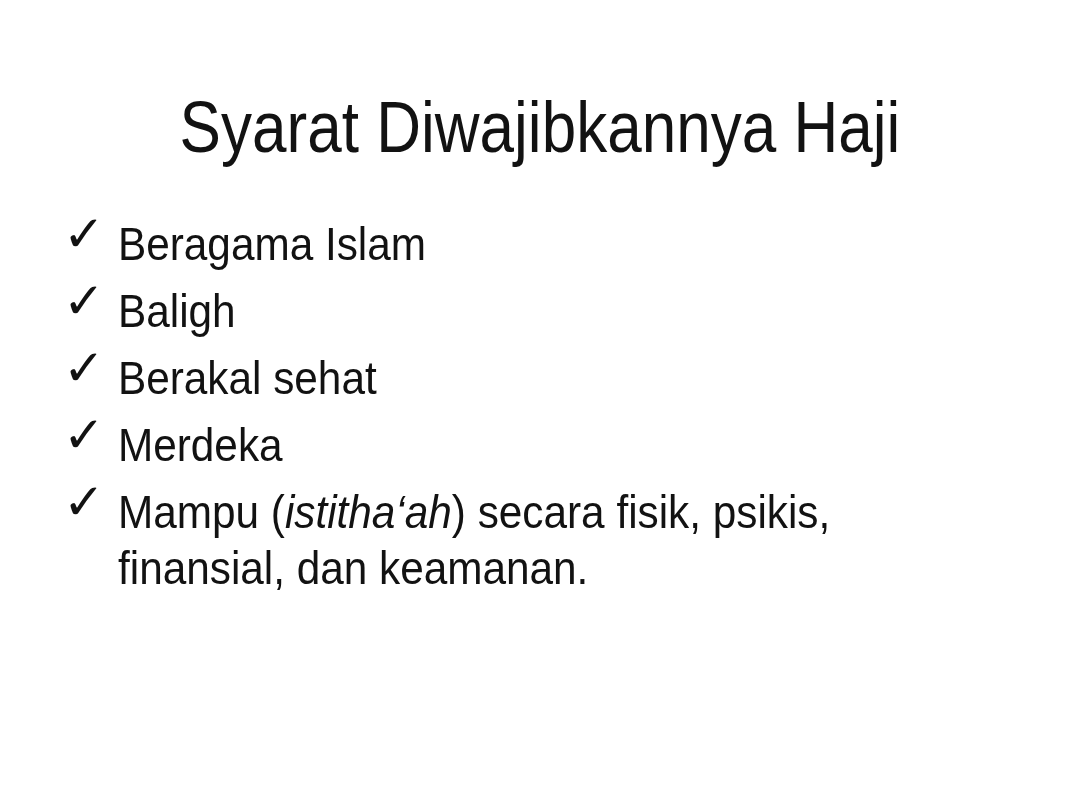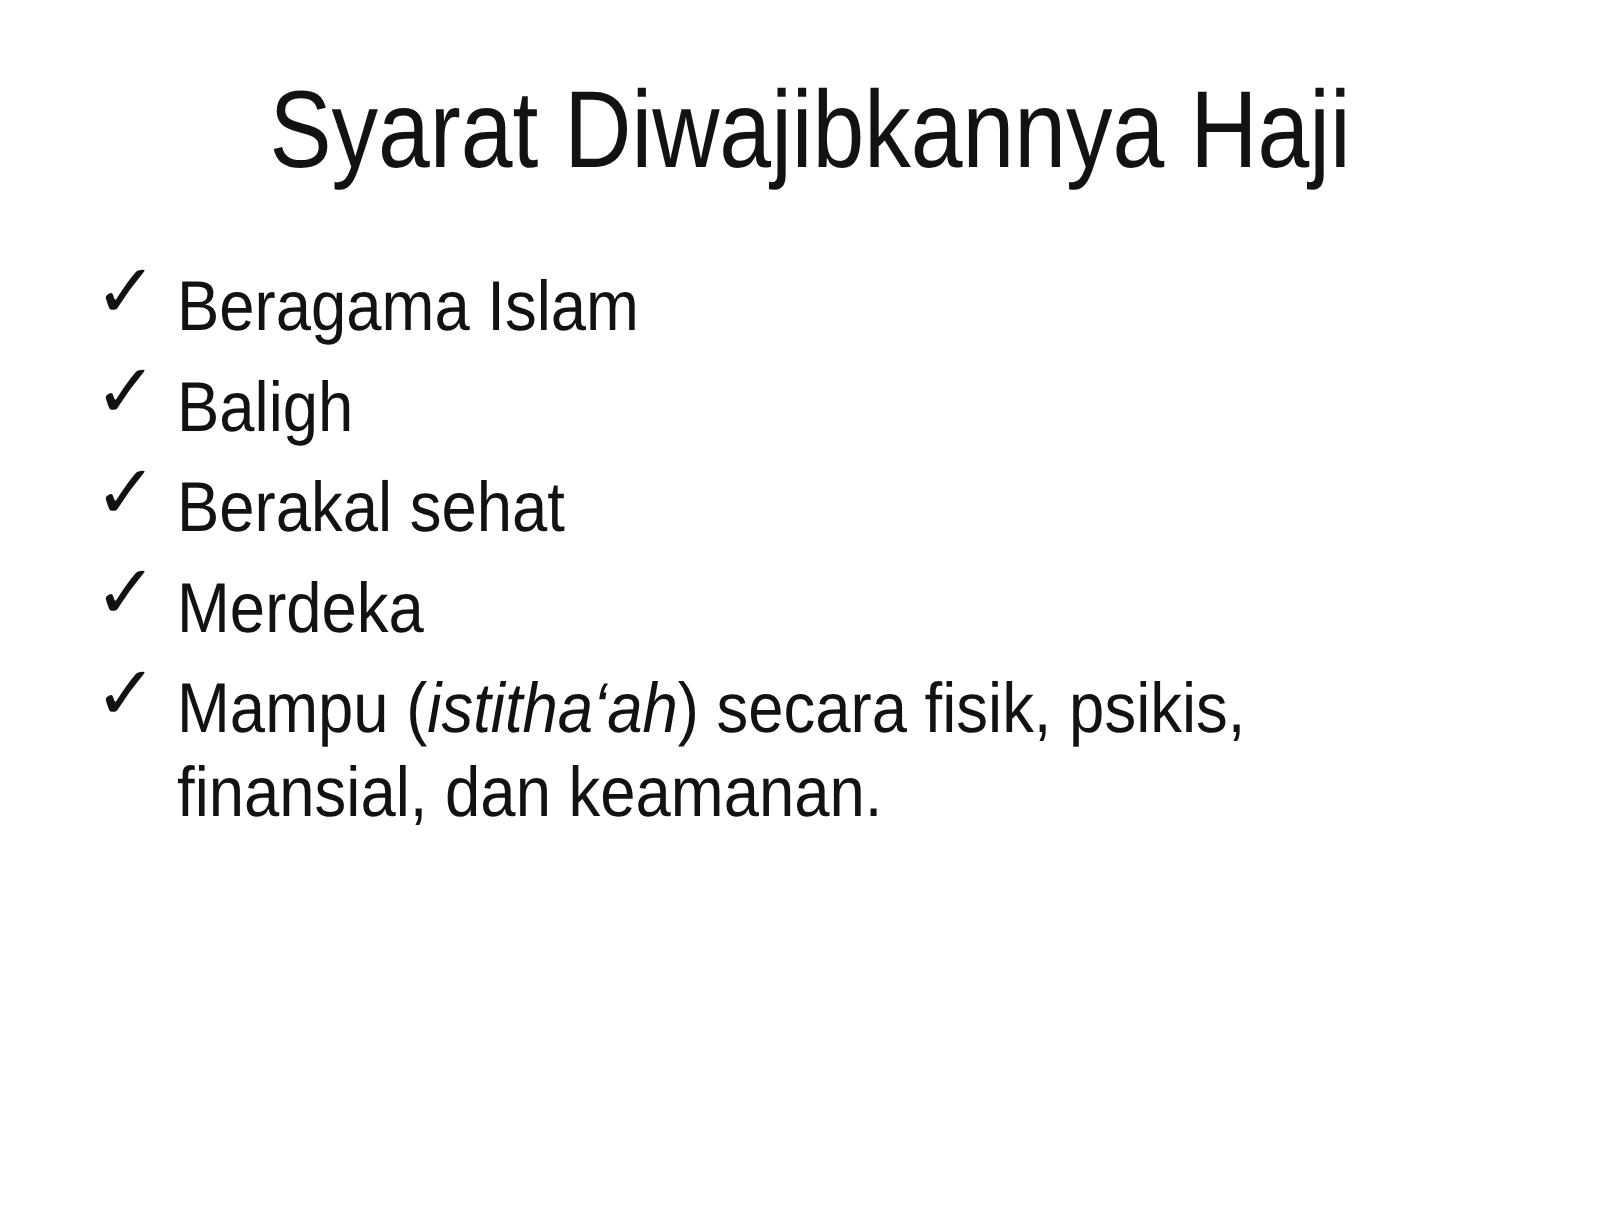--- a/index.html
+++ b/index.html
@@ -14,21 +14,21 @@
     color: #121212;
     font-family: "Liberation Sans", sans-serif;
   }
   .slide {
     width: 1080px;
     height: 810px;
     position: relative;
   }
   .title {
     margin: 0;
-    padding-top: 44px;
+    padding-top: 84px;
     text-align: center;
     font-weight: 400;
   }
   .title-inner {
     display: inline-block;
     font-size: 73px;
     line-height: 1.18;
     white-space: nowrap;
     transform: scaleX(0.85);
     

